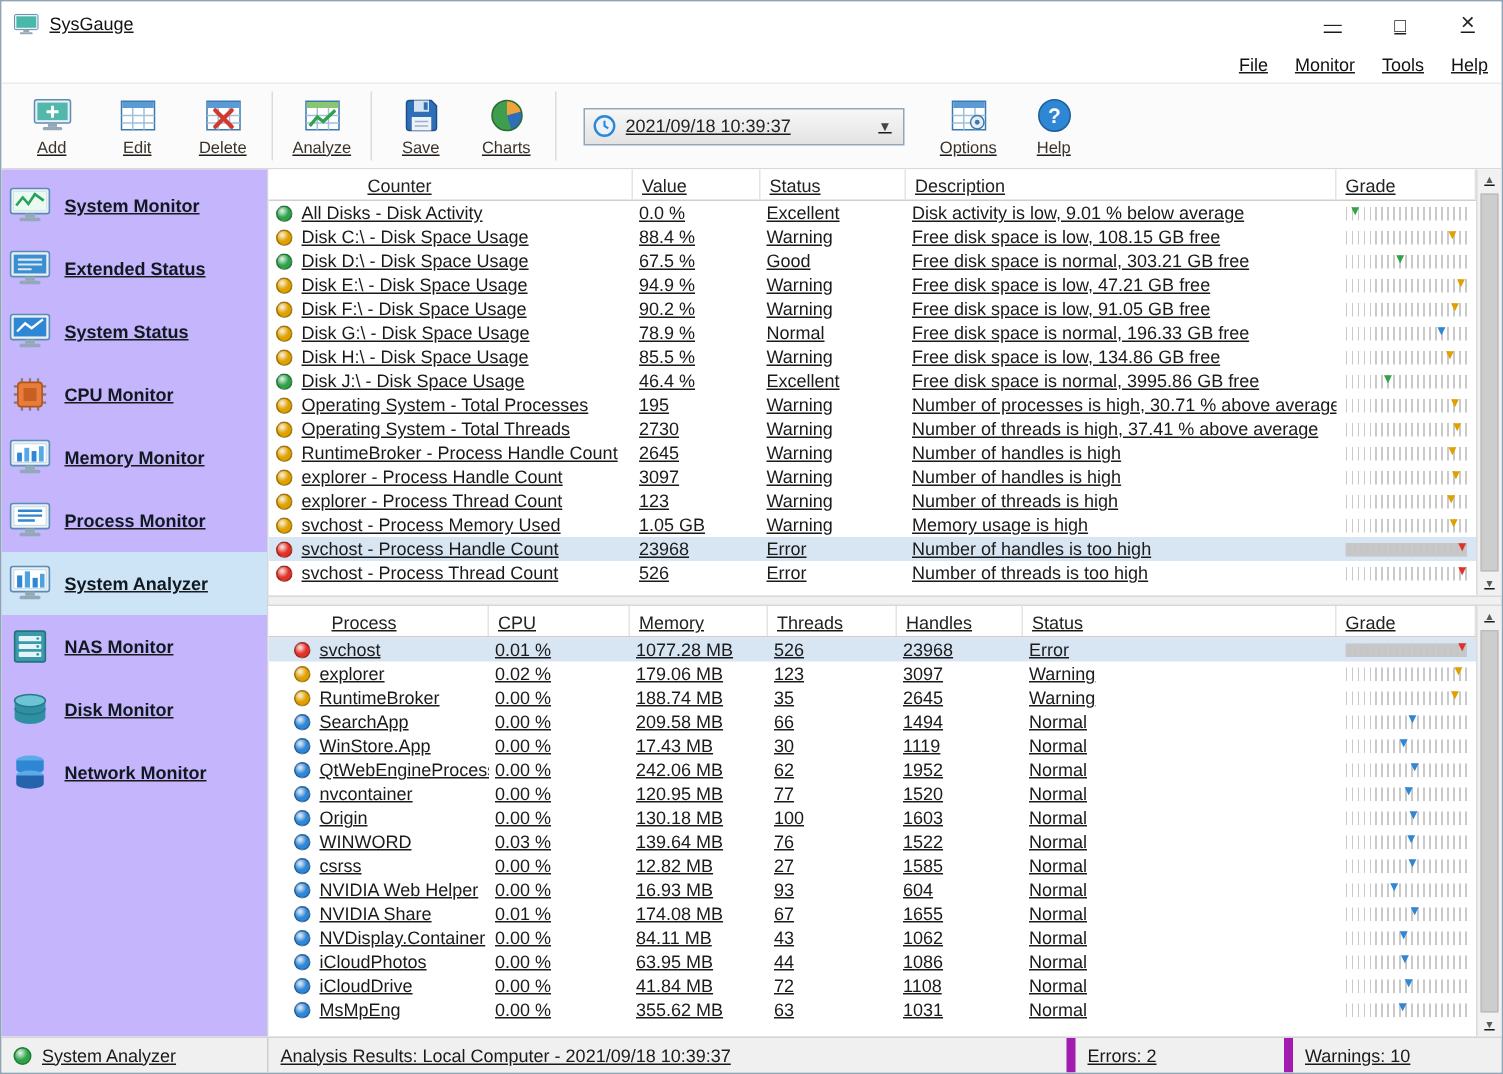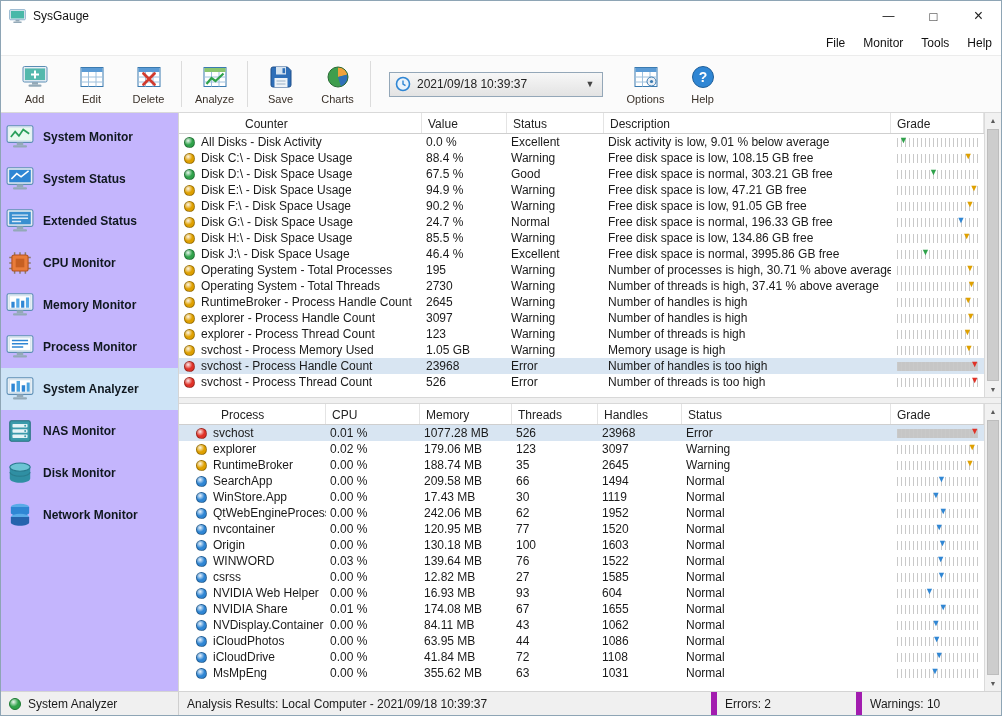--- a/index.html
+++ b/index.html
@@ -1,18 +1,18 @@
 <!DOCTYPE html>
 <html><head>
 <meta charset="utf-8">
 <style>
   *{box-sizing:border-box;margin:0;padding:0;}
   html,body{width:1002px;height:716px;}
   body{font-family:"Liberation Sans",sans-serif;font-size:12px;color:#1a1a1a;background:#fff;}
-  .window{width:1002px;height:716px;border:1px solid #8ea5b5;display:flex;flex-direction:column;background:#fff;overflow:hidden;}
+  .window{width:1002px;height:716px;border:1px solid #8ea5b5;display:flex;flex-direction:column;background:#fff;overflow:hidden;text-decoration:underline;}
 
   
   .titlebar{height:30px;display:flex;align-items:center;padding-left:8px;background:#fff;flex:none;}
   .app-icon{width:17px;height:17px;margin-right:7px;}
   .app-icon svg{width:100%;height:100%;display:block;}
   .title{font-size:12px;color:#111;}
   .win-controls{margin-left:auto;display:flex;height:100%;}
   .win-ctl{width:45px;display:flex;align-items:center;justify-content:center;font-size:12px;color:#222;}
   .win-ctl.close{font-size:16px;}
   .win-ctl.max{font-size:13px;}
@@ -224,40 +224,40 @@
               <rect x="6.5" y="20.6" width="13" height="2.2" rx="1" fill="#93a9b8"></rect>
             </svg>
           </span>
           <span class="side-label">System Monitor</span>
         </div>
         <div class="side-item">
           <span class="icon" style="width: 28px; height: 28px;">
             <svg viewBox="0 0 26 26">
               <rect x="1" y="2.5" width="24" height="15.5" rx="1.5" fill="#e9f1f7" stroke="#5b8db4"></rect>
               <rect x="3" y="4.5" width="20" height="11.5" fill="#ffffff" stroke="#c4d6e4" stroke-width="0.6"></rect>
+              <rect x="3" y="4.5" width="20" height="11.5" fill="#3a8fd0"></rect>
+              <path d="M5.5 7.5 H20.5 M5.5 10.5 H20.5 M5.5 13.5 H14" stroke="#dceaf7" stroke-width="1.3" fill="none"></path>
+              <rect x="10" y="18" width="6" height="2.6" fill="#93a9b8"></rect>
+              <rect x="6.5" y="20.6" width="13" height="2.2" rx="1" fill="#93a9b8"></rect>
+            </svg>
+          </span>
+          <span class="side-label">Extended Status</span>
+        </div>
+        <div class="side-item">
+          <span class="icon" style="width: 28px; height: 28px;">
+            <svg viewBox="0 0 26 26">
+              <rect x="1" y="2.5" width="24" height="15.5" rx="1.5" fill="#e9f1f7" stroke="#5b8db4"></rect>
+              <rect x="3" y="4.5" width="20" height="11.5" fill="#ffffff" stroke="#c4d6e4" stroke-width="0.6"></rect>
               <rect x="3" y="4.5" width="20" height="11.5" fill="#2f86d4"></rect>
               <path d="M5 13 L10 8 L14 11 L21 5.5" stroke="#fff" stroke-width="1.5" fill="none"></path>
               <rect x="10" y="18" width="6" height="2.6" fill="#93a9b8"></rect>
               <rect x="6.5" y="20.6" width="13" height="2.2" rx="1" fill="#93a9b8"></rect>
             </svg>
           </span>
           <span class="side-label">System Status</span>
-        </div>
-        <div class="side-item">
-          <span class="icon" style="width: 28px; height: 28px;">
-            <svg viewBox="0 0 26 26">
-              <rect x="1" y="2.5" width="24" height="15.5" rx="1.5" fill="#e9f1f7" stroke="#5b8db4"></rect>
-              <rect x="3" y="4.5" width="20" height="11.5" fill="#ffffff" stroke="#c4d6e4" stroke-width="0.6"></rect>
-              <rect x="3" y="4.5" width="20" height="11.5" fill="#3a8fd0"></rect>
-              <path d="M5.5 7.5 H20.5 M5.5 10.5 H20.5 M5.5 13.5 H14" stroke="#dceaf7" stroke-width="1.3" fill="none"></path>
-              <rect x="10" y="18" width="6" height="2.6" fill="#93a9b8"></rect>
-              <rect x="6.5" y="20.6" width="13" height="2.2" rx="1" fill="#93a9b8"></rect>
-            </svg>
-          </span>
-          <span class="side-label">Extended Status</span>
         </div>
         <div class="side-item">
           <span class="icon" style="width: 28px; height: 28px;">
             <svg viewBox="0 0 26 26">
               <path d="M8 3 V6 M13 3 V6 M18 3 V6 M8 20 V23 M13 20 V23 M18 20 V23 M3 8 H6 M3 13 H6 M3 18 H6 M20 8 H23 M20 13 H23 M20 18 H23" stroke="#8a7a6a" stroke-width="1.4" fill="none"></path>
               <rect x="5.5" y="5.5" width="15" height="15" rx="2" fill="#e87c3a" stroke="#b35320"></rect>
               <rect x="9" y="9" width="8" height="8" fill="#c75f22"></rect>
             </svg>
           </span>
           <span class="side-label">CPU Monitor</span>
@@ -451,21 +451,21 @@
                     <span class="garrow" style="left: 90%; color: rgb(223, 160, 0);">▼</span>
                   </div>
                 </div>
               </div>
               <div class="trow top-grid">
                 <div class="cell c-counter">
                   <span class="dot" style="background: radial-gradient(circle at 35% 30%, rgba(255, 255, 255, 0.9), rgba(255, 255, 255, 0) 50%), rgb(223, 160, 0);"></span>
                   <span>Disk G:\ - Disk Space Usage</span>
                 </div>
                 <div class="cell">
-                  <span>24.7 %</span>
+                  <span>78.9 %</span>
                 </div>
                 <div class="cell">
                   <span>Normal</span>
                 </div>
                 <div class="cell">
                   <span>Free disk space is normal, 196.33 GB free</span>
                 </div>
                 <div class="cell c-grade">
                   <div class="gtrack">
                     <span class="garrow" style="left: 79%; color: rgb(47, 134, 212);">▼</span>

